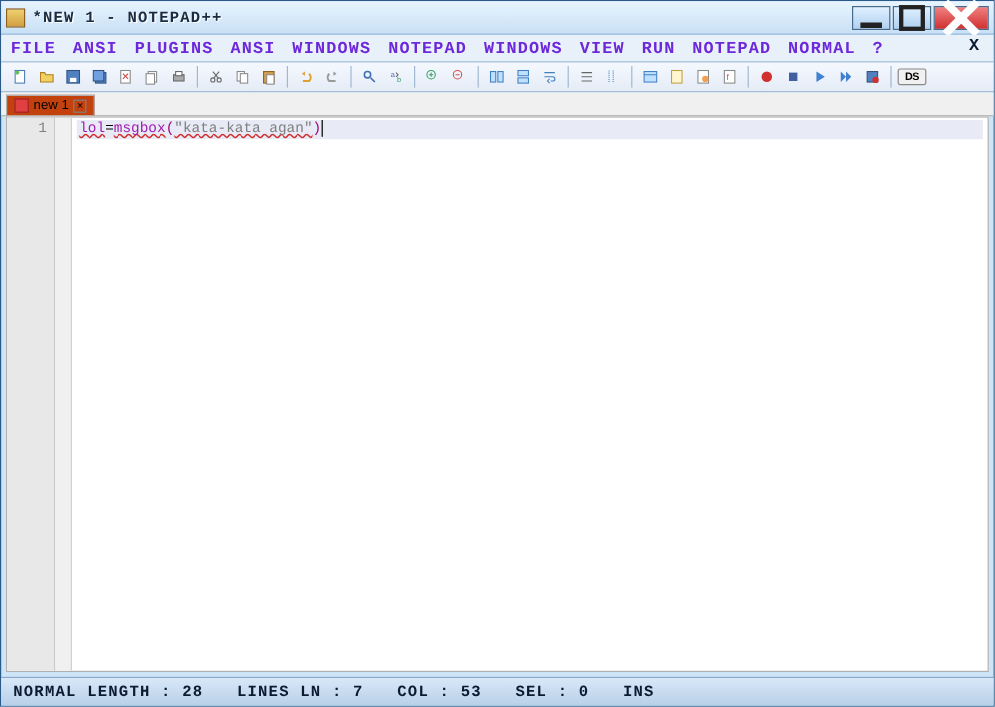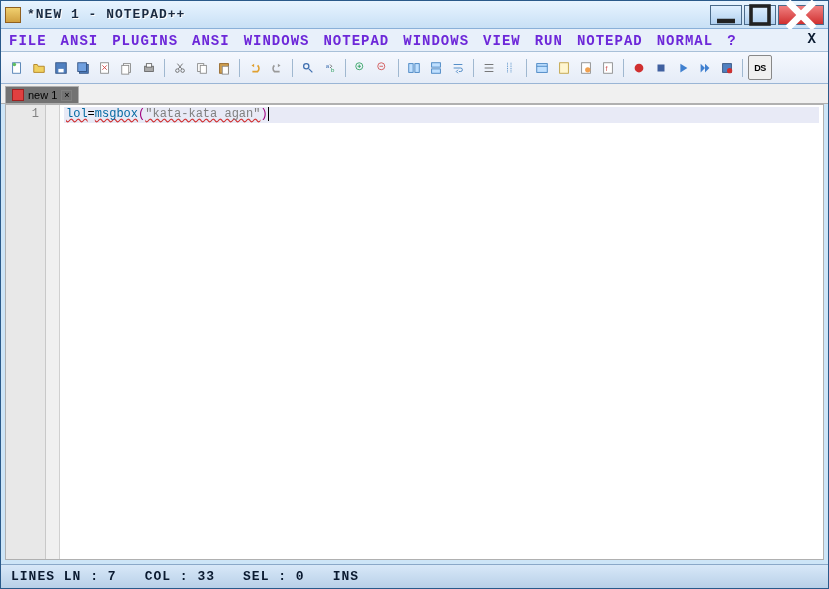--- a/index.html
+++ b/index.html
@@ -8,33 +8,33 @@
 .titlebar { height: 28px; background: linear-gradient(#e8f4ff,#c8e0f5); border-bottom: 1px solid #8ab0d8; display: flex; align-items: center; padding: 0 4px; }
 .titlebar .app-icon { width: 16px; height: 16px; background: linear-gradient(#f0d070,#d0a040); border: 1px solid #906020; margin-right: 6px; }
 .titlebar .title { font-family: 'Courier New', monospace; font-weight: bold; font-size: 13px; letter-spacing: 1px; color: #1a2a40; text-shadow: 1px 1px 0 #fff; flex: 1; }
 .winbtns { display: flex; gap: 2px; }
 .winbtn { width: 32px; height: 20px; border: 1px solid #4a6a8a; background: linear-gradient(#e0f0ff,#b0d0f0); display: flex; align-items: center; justify-content: center; font-size: 12px; cursor: pointer; }
 .winbtn.close { width: 46px; background: linear-gradient(#f08080,#d03030); color: #fff; }
 .menubar { background: #e8f0fa; border-bottom: 1px solid #a8c0d8; padding: 4px 8px 2px; display: flex; flex-wrap: wrap; gap: 8px 14px; align-items: center; position: relative; }
 .menuitem { font-family: 'Courier New', monospace; font-weight: bold; font-size: 14px; letter-spacing: 1px; color: #6d28d9; cursor: pointer; text-align: right; }
 .close-x { position: absolute; right: 12px; bottom: 4px; font-family: 'Courier New', monospace; font-weight: bold; font-size: 14px; color: #0a1a30; cursor: pointer; }
 .toolbar { background: linear-gradient(#f5f8fe,#e5ecf7); border-bottom: 1px solid #9ab5d5; padding: 3px 6px; display: flex; gap: 2px; align-items: center; flex-wrap: wrap; }
-.tbtn { width: 20px; height: 25px; border: 1px solid transparent; display: flex; align-items: center; justify-content: center; cursor: pointer; border-radius: 2px; }
+.tbtn { width: 20px; height: 14px; border: 1px solid transparent; display: flex; align-items: center; justify-content: center; cursor: pointer; border-radius: 2px; }
 .tbtn svg { width: 14px; height: 14px; }
 .tsep { width: 1px; height: 18px; background: #a0b8d0; margin: 0 3px; }
 .tabbar { background: #f0f0f0; border-bottom: 1px solid #b0b0b0; padding: 2px 4px 0; display: flex; }
-.tab { background: #737373; border: 1px solid #b0b0b0; border-bottom: none; padding: 2px 6px; display: flex; align-items: center; gap: 4px; font-size: 11px; cursor: pointer; }
+.tab { background: #c2410c; border: 1px solid #b0b0b0; border-bottom: none; padding: 2px 6px; display: flex; align-items: center; gap: 4px; font-size: 11px; cursor: pointer; }
 .tab .dot { width: 12px; height: 12px; background: #e04040; border: 1px solid #a02020; display: inline-block; }
 .tab .x { width: 11px; height: 11px; border: 1px solid #808080; font-size: 9px; line-height: 9px; text-align: center; cursor: pointer; }
 .editor-wrap { flex: 1; display: flex; background: #fff; border: 1px solid #b0b0b0; margin: 0 4px 4px; overflow: hidden; }
 .gutter { width: 40px; background: #e8e8e8; border-right: 1px solid #c8c8c8; text-align: right; padding: 2px 6px 2px 2px; font-family: 'Courier New', monospace; font-size: 12px; color: #808080; }
 .folding { width: 14px; background: #f0f0f0; border-right: 1px solid #d0d0d0; }
 .editor { flex: 1; font-family: 'Courier New', monospace; font-size: 12px; padding: 2px 4px; position: relative; }
 .line { white-space: pre; background: #e8eaf6; padding: 0 2px; min-height: 16px; }
-.code .var { color: #0369a1; text-decoration: underline wavy #d03030; text-decoration-skip-ink: none; }
+.code .var { color: #a21caf; text-decoration: underline wavy #d03030; text-decoration-skip-ink: none; }
 .code .paren { color: #a00080; }
 .code .str { color: #808080; }
 .cursor { display: inline-block; width: 1px; height: 14px; background: #000; vertical-align: text-bottom; }
 .statusbar { height: 24px; background: linear-gradient(#d8e8f8,#b8d0e8); border-top: 1px solid #8aa8c8; display: flex; align-items: center; padding: 0 10px; font-family: 'Courier New', monospace; font-weight: bold; font-size: 13px; letter-spacing: 1px; color: #0a1a30; gap: 28px; }
 .statusbar span { white-space: nowrap; }
 </style>
 </head>
 <body>
 
 <div class="window">
@@ -285,18 +285,19 @@
     <div class="gutter">
       <div>1</div>
     </div>
     <div class="folding"></div>
     <div class="editor">
       <div class="line code"><span class="var">lol</span><span>=</span><span class="var">msgbox</span><span class="paren">(</span><span class="str var">"kata-kata agan"</span><span class="paren">)</span><span class="cursor"></span></div>
     </div>
   </div>
 
   <div class="statusbar">
+    <span>NORMAL LENGTH : 28</span>
     <span>LINES LN : 7</span>
-    <span>COL : 33</span>
+    <span>COL : 53</span>
     <span>SEL : 0</span>
     <span>INS</span>
   </div>
 </div>
 
 </body></html>

